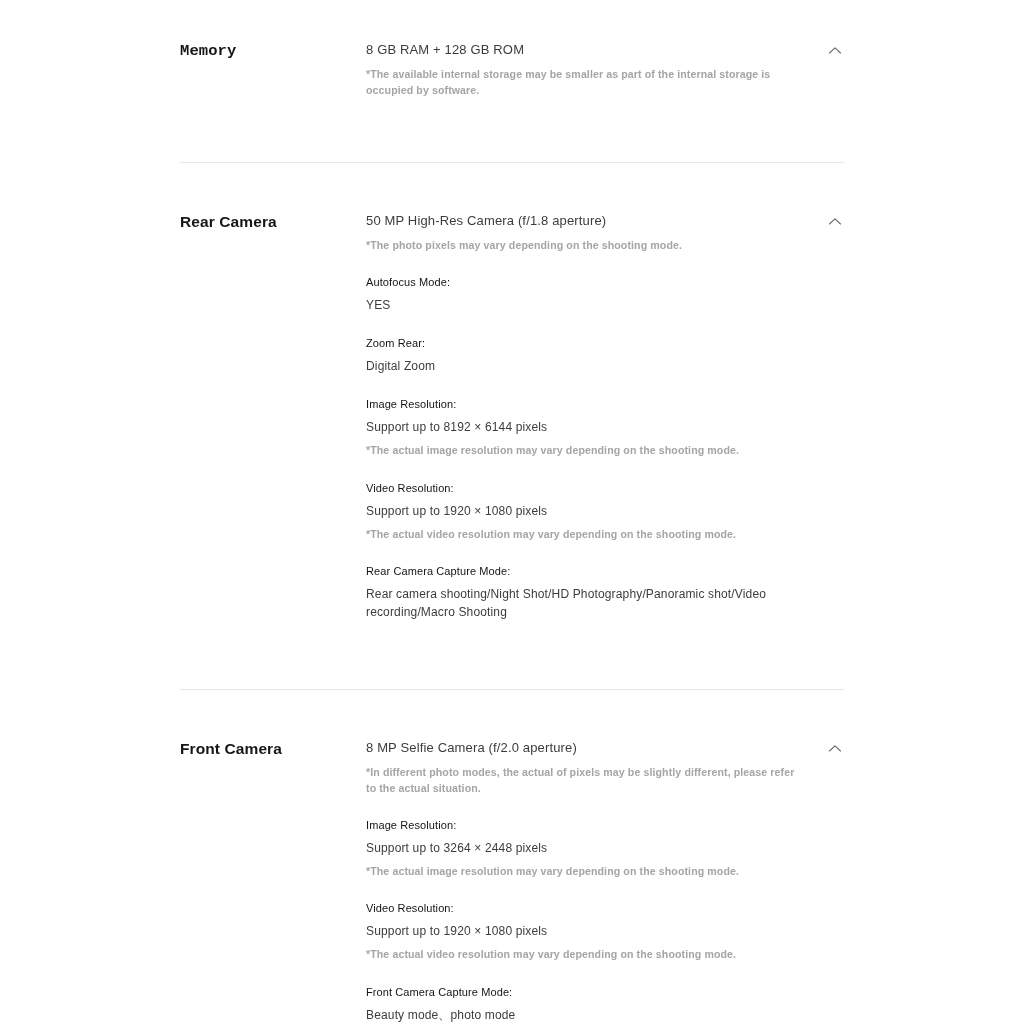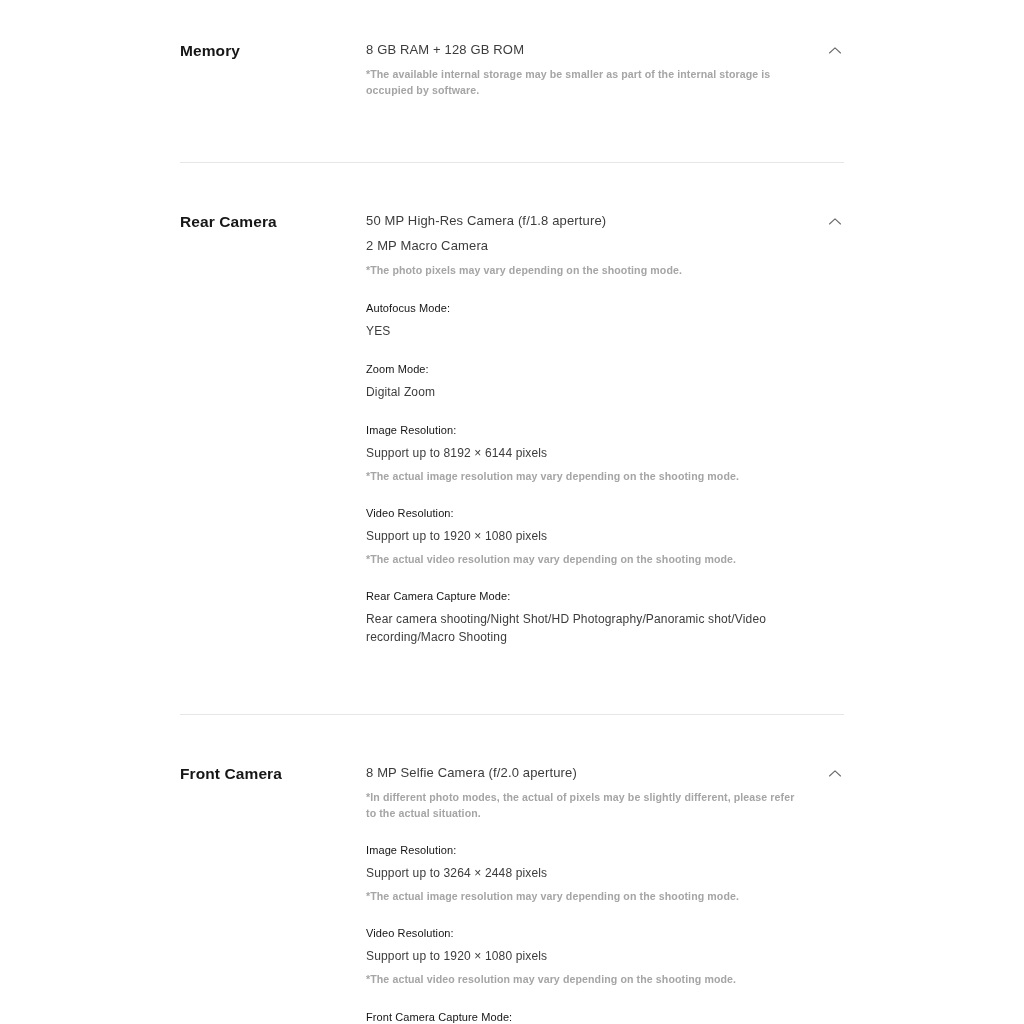--- a/index.html
+++ b/index.html
@@ -76,21 +76,21 @@
     color: #3c3c3c;
     letter-spacing: 0.15px;
     line-height: 1.5;
   }
   .divider {
     height: 1px;
     background: #e6e6e6;
     margin: 0 180px;
   }
   .sec-memory { padding-top: 40px; }
-  .sec-memory .section-title { padding-top: 2px; }
+  .sec-memory .section-title { padding-top: 2px; font-family: Liberation Mono, monospace; }
   .gap-a { height: 64px; }
   .gap-b { height: 48px; }
   .gap-c { height: 68px; }
   .gap-d { height: 48px; }
 </style>
 </head>
 <body>
 
 <div class="page">
 
@@ -113,27 +113,26 @@
 
   <div class="spec-section">
     <div class="section-title">Rear Camera</div>
     <div class="section-body">
       <div class="chev">
         <svg width="18" height="18" viewBox="0 0 18 18" aria-hidden="true">
           <polyline points="3.5,11 9,5.8 14.5,11" fill="none" stroke="#6b6b6b" stroke-width="1.1" stroke-linecap="round" stroke-linejoin="round"></polyline>
         </svg>
       </div>
       <div class="line">50 MP High-Res Camera (f/1.8 aperture)</div>
-      <div class="line">2 MP Macro Camera</div>
       <div class="note">*The photo pixels may vary depending on the shooting mode.</div>
 
       <div class="sub-label">Autofocus Mode:</div>
       <div class="sub-value">YES</div>
 
-      <div class="sub-label">Zoom Mode:</div>
+      <div class="sub-label">Zoom Rear:</div>
       <div class="sub-value">Digital Zoom</div>
 
       <div class="sub-label">Image Resolution:</div>
       <div class="sub-value">Support up to 8192 × 6144 pixels</div>
       <div class="note">*The actual image resolution may vary depending on the shooting mode.</div>
 
       <div class="sub-label">Video Resolution:</div>
       <div class="sub-value">Support up to 1920 × 1080 pixels</div>
       <div class="note">*The actual video resolution may vary depending on the shooting mode.</div>
 

